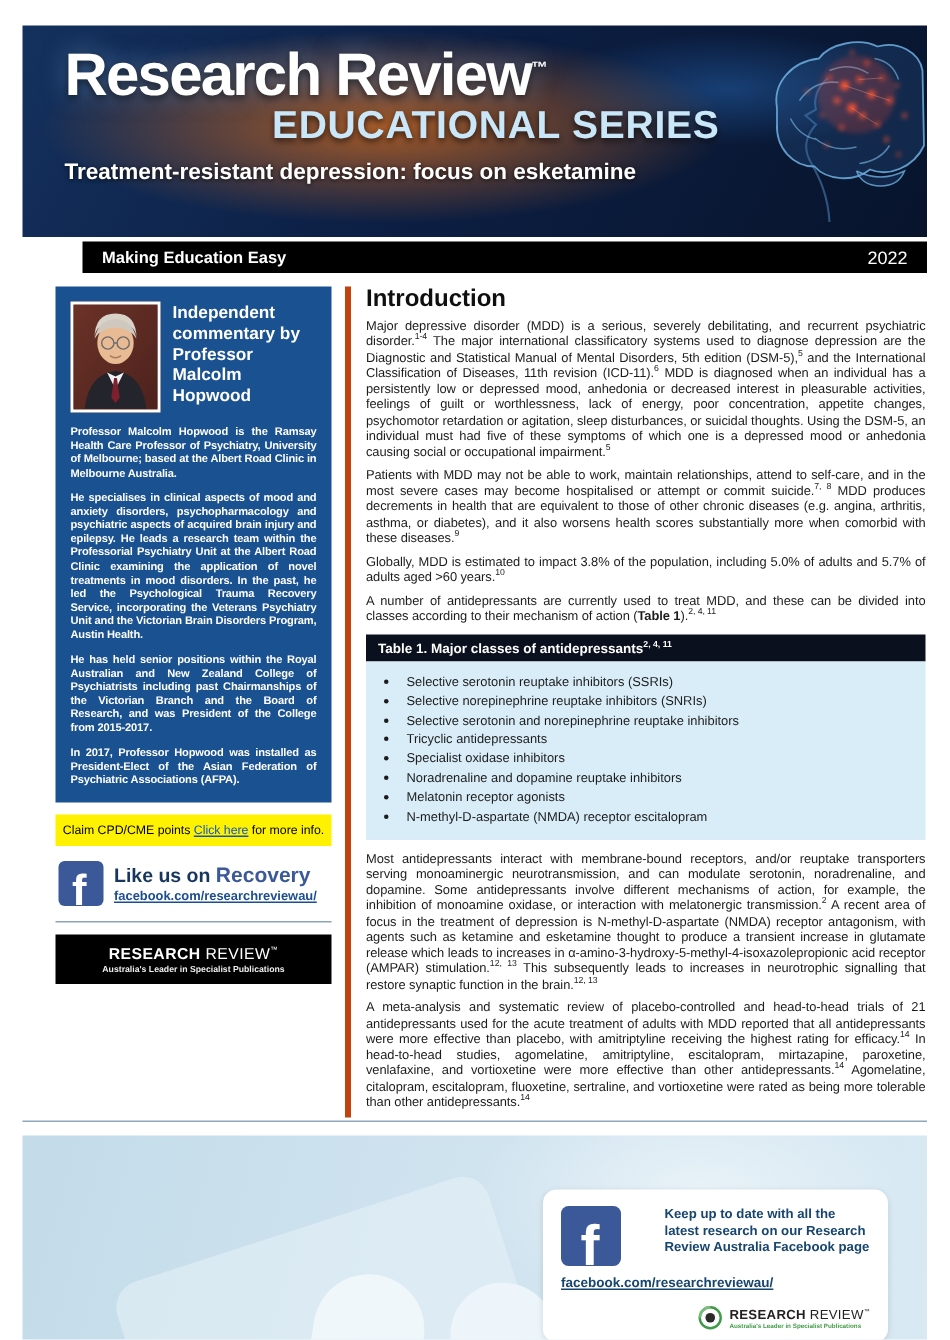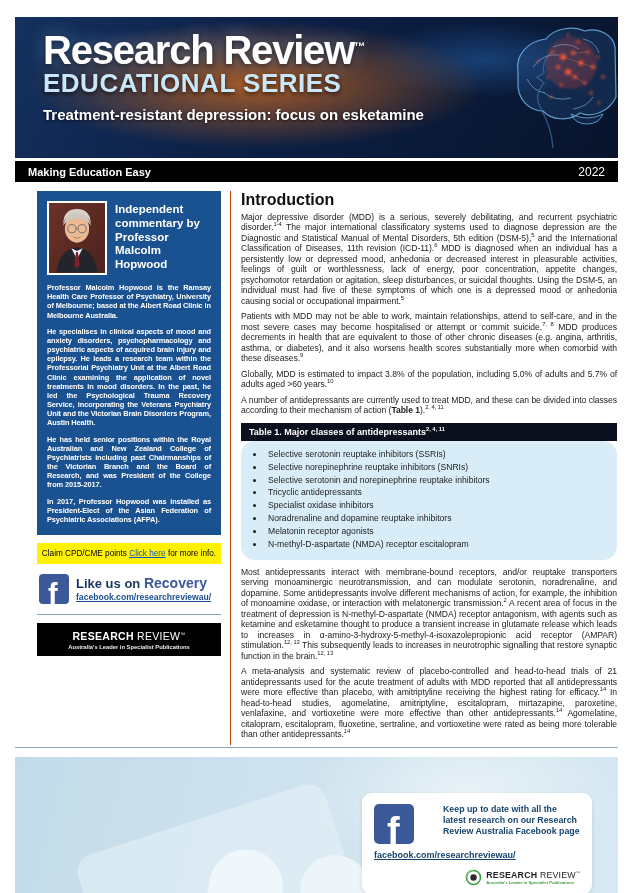--- a/index.html
+++ b/index.html
@@ -12,35 +12,35 @@
     position:relative; height:141px; overflow:hidden; padding:13px 0 0 28px;
     background:
       radial-gradient(closest-side at 40% 48%, rgba(216,110,30,.75), rgba(216,110,30,0) 95%),
       radial-gradient(closest-side at 78% 30%, rgba(40,110,190,.45), rgba(40,110,190,0) 90%),
       linear-gradient(120deg,#14315e 0%,#0c1f44 45%,#08142c 100%);
   }
   .brand-title{ font-size:40px; font-weight:700; color:#fff; letter-spacing:-1.2px; line-height:1;
     text-shadow:0 2px 6px rgba(0,0,0,.65),0 0 16px rgba(150,200,250,.5); position:relative; z-index:2;}
   .brand-title sup{ font-size:11px; letter-spacing:0; }
   .edu-series{ font-size:26px; font-weight:700; color:#c9e7f8; letter-spacing:.5px; line-height:1.05;
-    text-shadow:0 2px 4px rgba(0,0,0,.65); position:relative; z-index:2; }
+    text-shadow:0 2px 4px rgba(0,0,0,.65); position:relative; z-index:2;text-align:center; }
   .issue-title{ font-size:15px; font-weight:700; color:#fff; margin-top:9px;
     text-shadow:0 1px 3px rgba(0,0,0,.8); position:relative; z-index:2; }
   .brain-svg{ position:absolute; right:0; top:0; height:131px; width:215px; z-index:1; }
 
   
   .info-bar{ margin-top:3px; height:21px; background:#000; color:#fff;
-    display:flex; justify-content:space-between; align-items:center; padding:0 13px; }
+    display:flex; justify-content:space-between; align-items:center; padding:0 13px;margin-left:40px; }
   .info-bar .tagline{ font-size:11px; font-weight:700; }
   .info-bar .year{ font-size:12px; font-weight:400; }
 
   
   .content{ display:flex; margin-top:9px; }
   .sidebar-col{ width:184px; flex:none; margin-left:22px; }
-  .main-col{ flex:1; border-left:1px solid #c2410c; margin-left:9px; padding-left:10px; padding-right:1px; }
+  .main-col{ flex:1; border-left:4px solid #c2410c; margin-left:9px; padding-left:10px; padding-right:1px; }
 
   
   .commentary-card{ background:#1a5190; color:#fff; padding:10px 10px 4px; }
   .card-top{ display:flex; gap:8px; margin-bottom:8px; }
   .photo{ width:60px; height:74px; border:2px solid #fff; flex:none; background:#5d2a24; }
   .commentary-heading{ font-size:11.5px; font-weight:700; line-height:1.2; padding-top:2px; }
   .bio-p{ font-size:7.4px; letter-spacing:-.1px; line-height:1.24; text-align:justify; margin-bottom:7px; font-weight:600;}
 
   
   .cpd-banner{ background:#fff200; margin-top:8px; padding:6px 3px; font-size:8.2px; color:#000; text-align:center; }
@@ -61,21 +61,21 @@
   .rr-name b{ font-weight:800; }
   .rr-name sup{ font-size:5px; }
   .rr-tagline{ font-size:5.8px; color:#eee; margin-top:2px; font-weight:700; }
 
   
   .intro-heading{ font-size:16px; font-weight:800; color:#0f0f0f; margin-bottom:3px; }
   .body-p{ font-size:8.6px; letter-spacing:-.05px; line-height:1.22; text-align:justify; color:#1c1c1c; margin-bottom:5px; }
   .body-p sup, .table1-header sup{ font-size:5.8px; line-height:0; }
   .table1{ margin:7px 0 7px; }
   .table1-header{ background:#0b101e; color:#fff; font-weight:700; font-size:9px; padding:4px 8px; }
-  .table1-body{ background:#d9edf8; padding:7px 8px 9px 12px;border-radius:14px; }
+  .table1-body{ background:#d9edf8; padding:7px 8px 9px 12px; }
   .table1-body ul{ list-style:disc; padding-left:12px; }
   .table1-body li{ font-size:8.6px; line-height:1.5; color:#1c1c1c; padding-left:3px; }
 
   .full-divider{ border:none; border-top:1px solid #8fa8ba; margin-top:2px; }
 
   
   .bottom-banner{ position:relative; height:157px; margin-top:9px; overflow:hidden;
     background:linear-gradient(105deg,#c3dbe9 0%,#cfe3ef 45%,#d8e9f3 100%); }
   .shape{ position:absolute; }
   .pill1{ width:74px; height:150px; border-radius:40px; background:rgba(245,250,253,.8); left:188px; top:92px; transform:rotate(9deg); }

